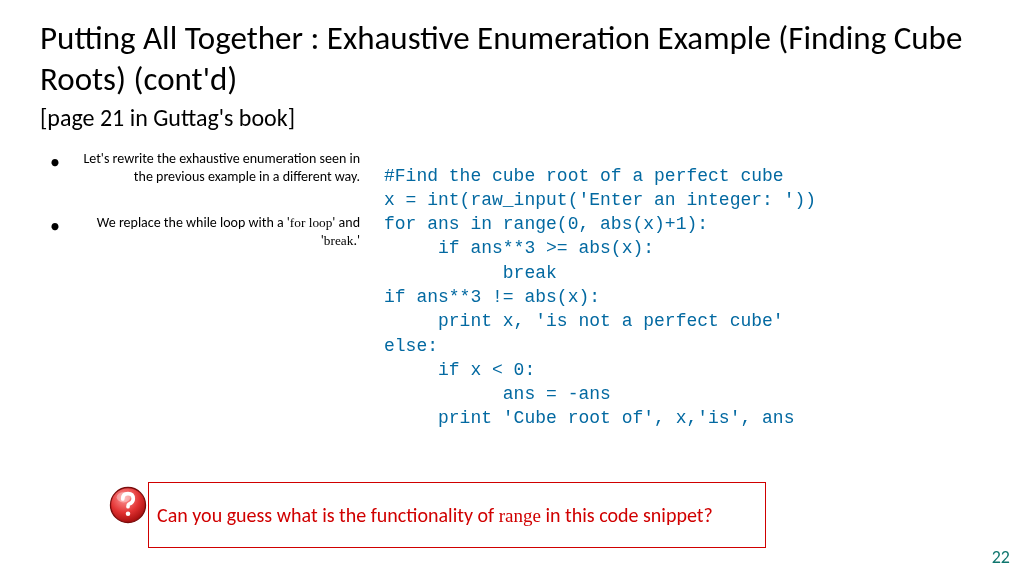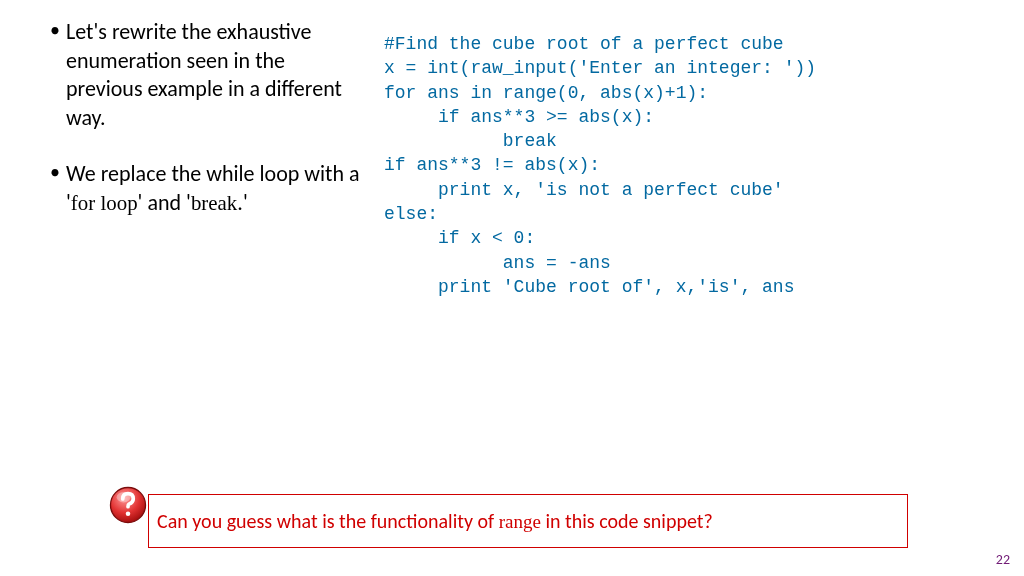--- a/index.html
+++ b/index.html
@@ -41,67 +41,70 @@
   }
   .bullet .dot {
     width: 20px;
     flex-shrink: 0;
     font-size: 20px;
     line-height: 1.25;
     text-align: left;
     padding-left: 4px;
   }
   .bullet .txt {
-    font-size: 22px;
+    font-size: 14px;
     line-height: 1.3;
+    text-align: right;
   }
   .right-col {
     flex: 1;
     padding-top: 14px;
   }
   .code {
     font-family: "Courier New", monospace;
     font-size: 18px;
     line-height: 1.35;
     color: #0369a1;
     white-space: pre;
   }
   .mono { font-family: Liberation Serif, serif; font-size: 0.95em; }
   .footer-box {
     position: absolute;
     left: 148px;
     bottom: 28px;
-    width: 760px;
+    width: 618px;
     border: 1.5px solid #d00000;
-    padding: 14px 8px;
+    padding: 20px 8px;
     font-size: 20px;
     color: #d00000;
   }
   .footer-box .mono { color: #d00000; }
   .help-icon {
     position: absolute;
     left: 107px;
     bottom: 50px;
     width: 42px;
     height: 42px;
   }
   .help-icon svg { width: 42px; height: 42px; }
   .page-num {
     position: absolute;
     right: 14px;
     bottom: 8px;
-    font-size: 14px;
-    color: #701a75;
+    font-size: 18px;
+    color: #0f766e;
   }
 </style>
 </head>
 <body>
 
 <div class="slide">
 
+  <h1 class="title">Putting All Together : Exhaustive Enumeration Example (Finding Cube Roots) (cont'd)</h1>
+  <div class="subtitle">[page 21 in Guttag's book]</div>
 
   <div class="body-row">
 
     <div class="left-col">
       <div class="bullet">
         <div class="dot">•</div>
         <div class="txt">Let's rewrite the exhaustive enumeration seen in the previous example in a different way.</div>
       </div>
       <div class="bullet">
         <div class="dot">•</div>

